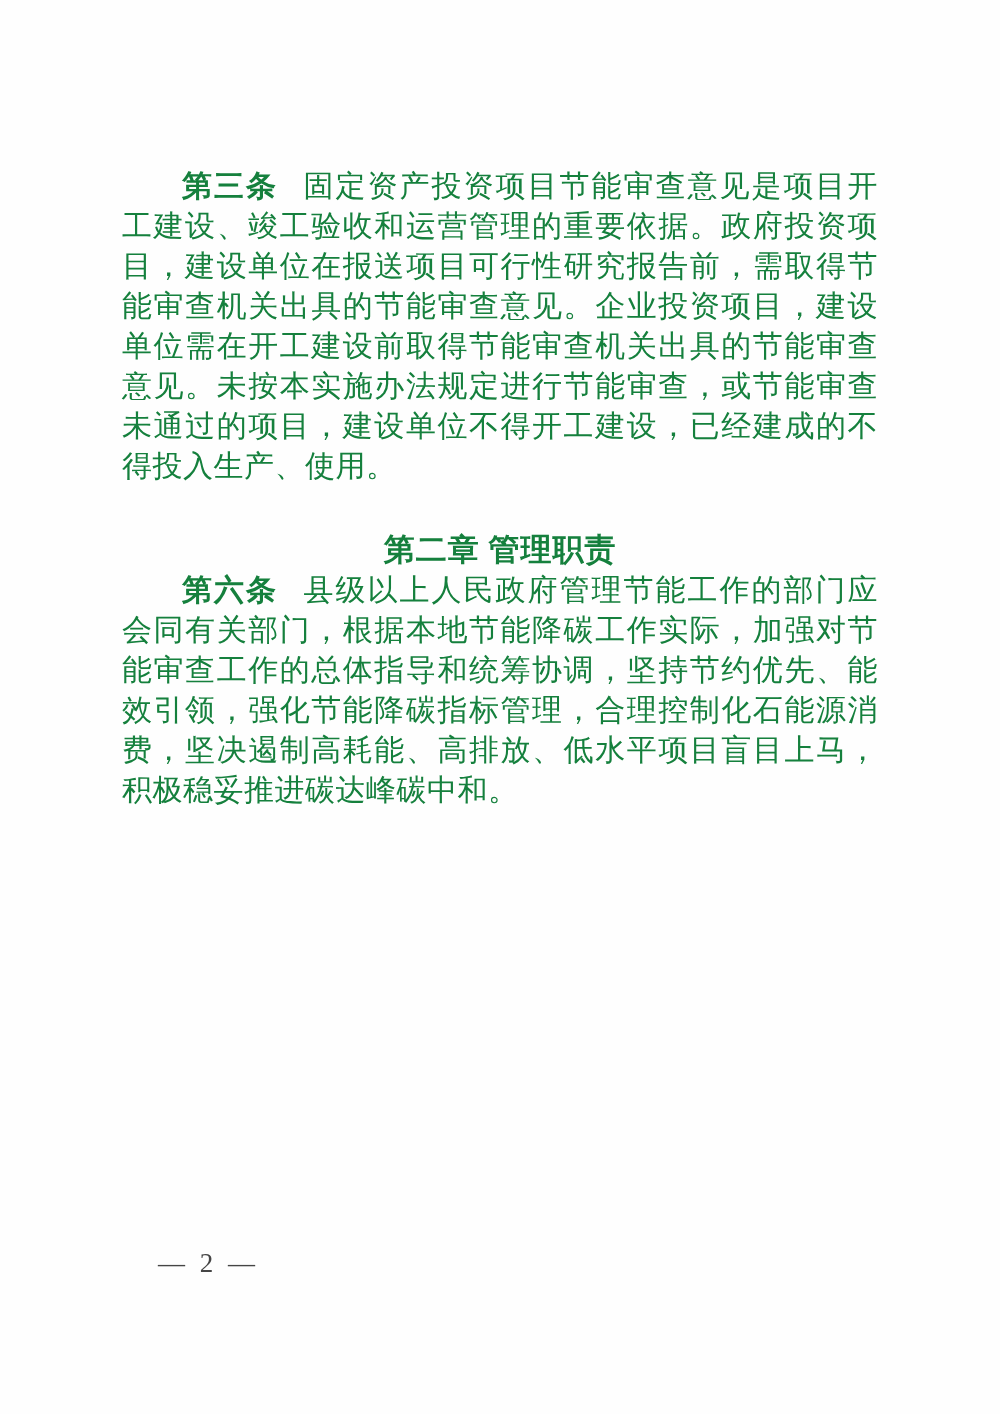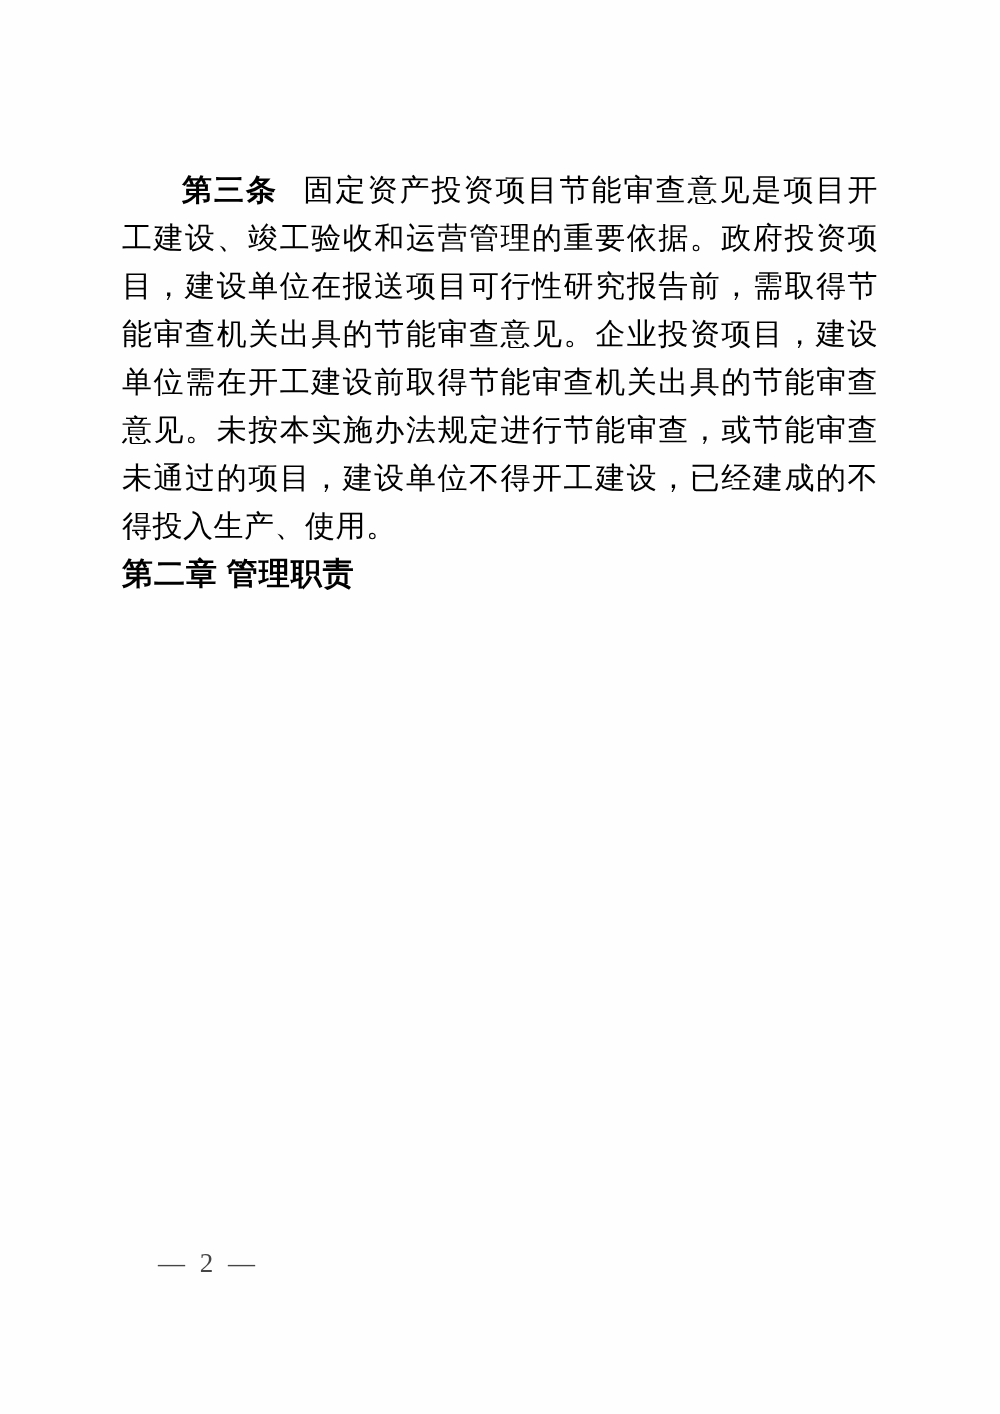--- a/index.html
+++ b/index.html
@@ -14,40 +14,41 @@
     position: absolute;
     inset: 0;
     background: #fefefe;
     overflow: hidden;
   }
   .content {
     position: absolute;
     left: 122px;
     right: 122px;
     top: 166px;
-    color: #000000;
+    color: #15803d;
     font-size: 30px;
-    line-height: 48px;
+    line-height: 40px;
     text-align: justify;
     text-justify: inter-ideograph;
   }
   .para {
     text-indent: 2em;
     letter-spacing: 0.5px;
   }
   .article-label {
     font-weight: bold;
     margin-right: 0.85em;
   }
   .chapter-heading {
-    text-align: left;
+    text-align: center;
     text-indent: 0;
     font-weight: bold;
     font-size: 31px;
     letter-spacing: 1px;
+    margin-top: 44px;
   }
   .footer {
     position: absolute;
     left: 158px;
     top: 1248px;
     color: #454545;
     font-size: 27px;
     letter-spacing: 4px;
   }
 </style>
@@ -57,20 +58,21 @@
 <div class="page">
 
   <main class="content">
 
     <p class="para"><span class="article-label">第三条</span><span>固定资产投资项目节能审查意见是项目开工建设、竣工验收和运营管理的重要依据。政府投资项目，建设单位在报送项目可行性研究报告前，需取得节能审查机关出具的节能审查意见。企业投资项目，建设单位需在开工建设前取得节能审查机关出具的节能审查意见。未按本实施办法规定进行节能审查，或节能审查未通过的项目，建设单位不得开工建设，已经建成的不得投入生产、使用。</span></p>
 
 
     <p class="para chapter-heading">第二章 管理职责</p>
 
 
+    <p class="para"><span class="article-label">第六条</span><span>县级以上人民政府管理节能工作的部门应会同有关部门，根据本地节能降碳工作实际，加强对节能审查工作的总体指导和统筹协调，坚持节约优先、能效引领，强化节能降碳指标管理，合理控制化石能源消费，坚决遏制高耗能、高排放、低水平项目盲目上马，积极稳妥推进碳达峰碳中和。</span></p>
 
   </main>
 
   <footer class="footer">
     <span>— 2 —</span>
   </footer>
 
 </div>
 
 </body></html>

